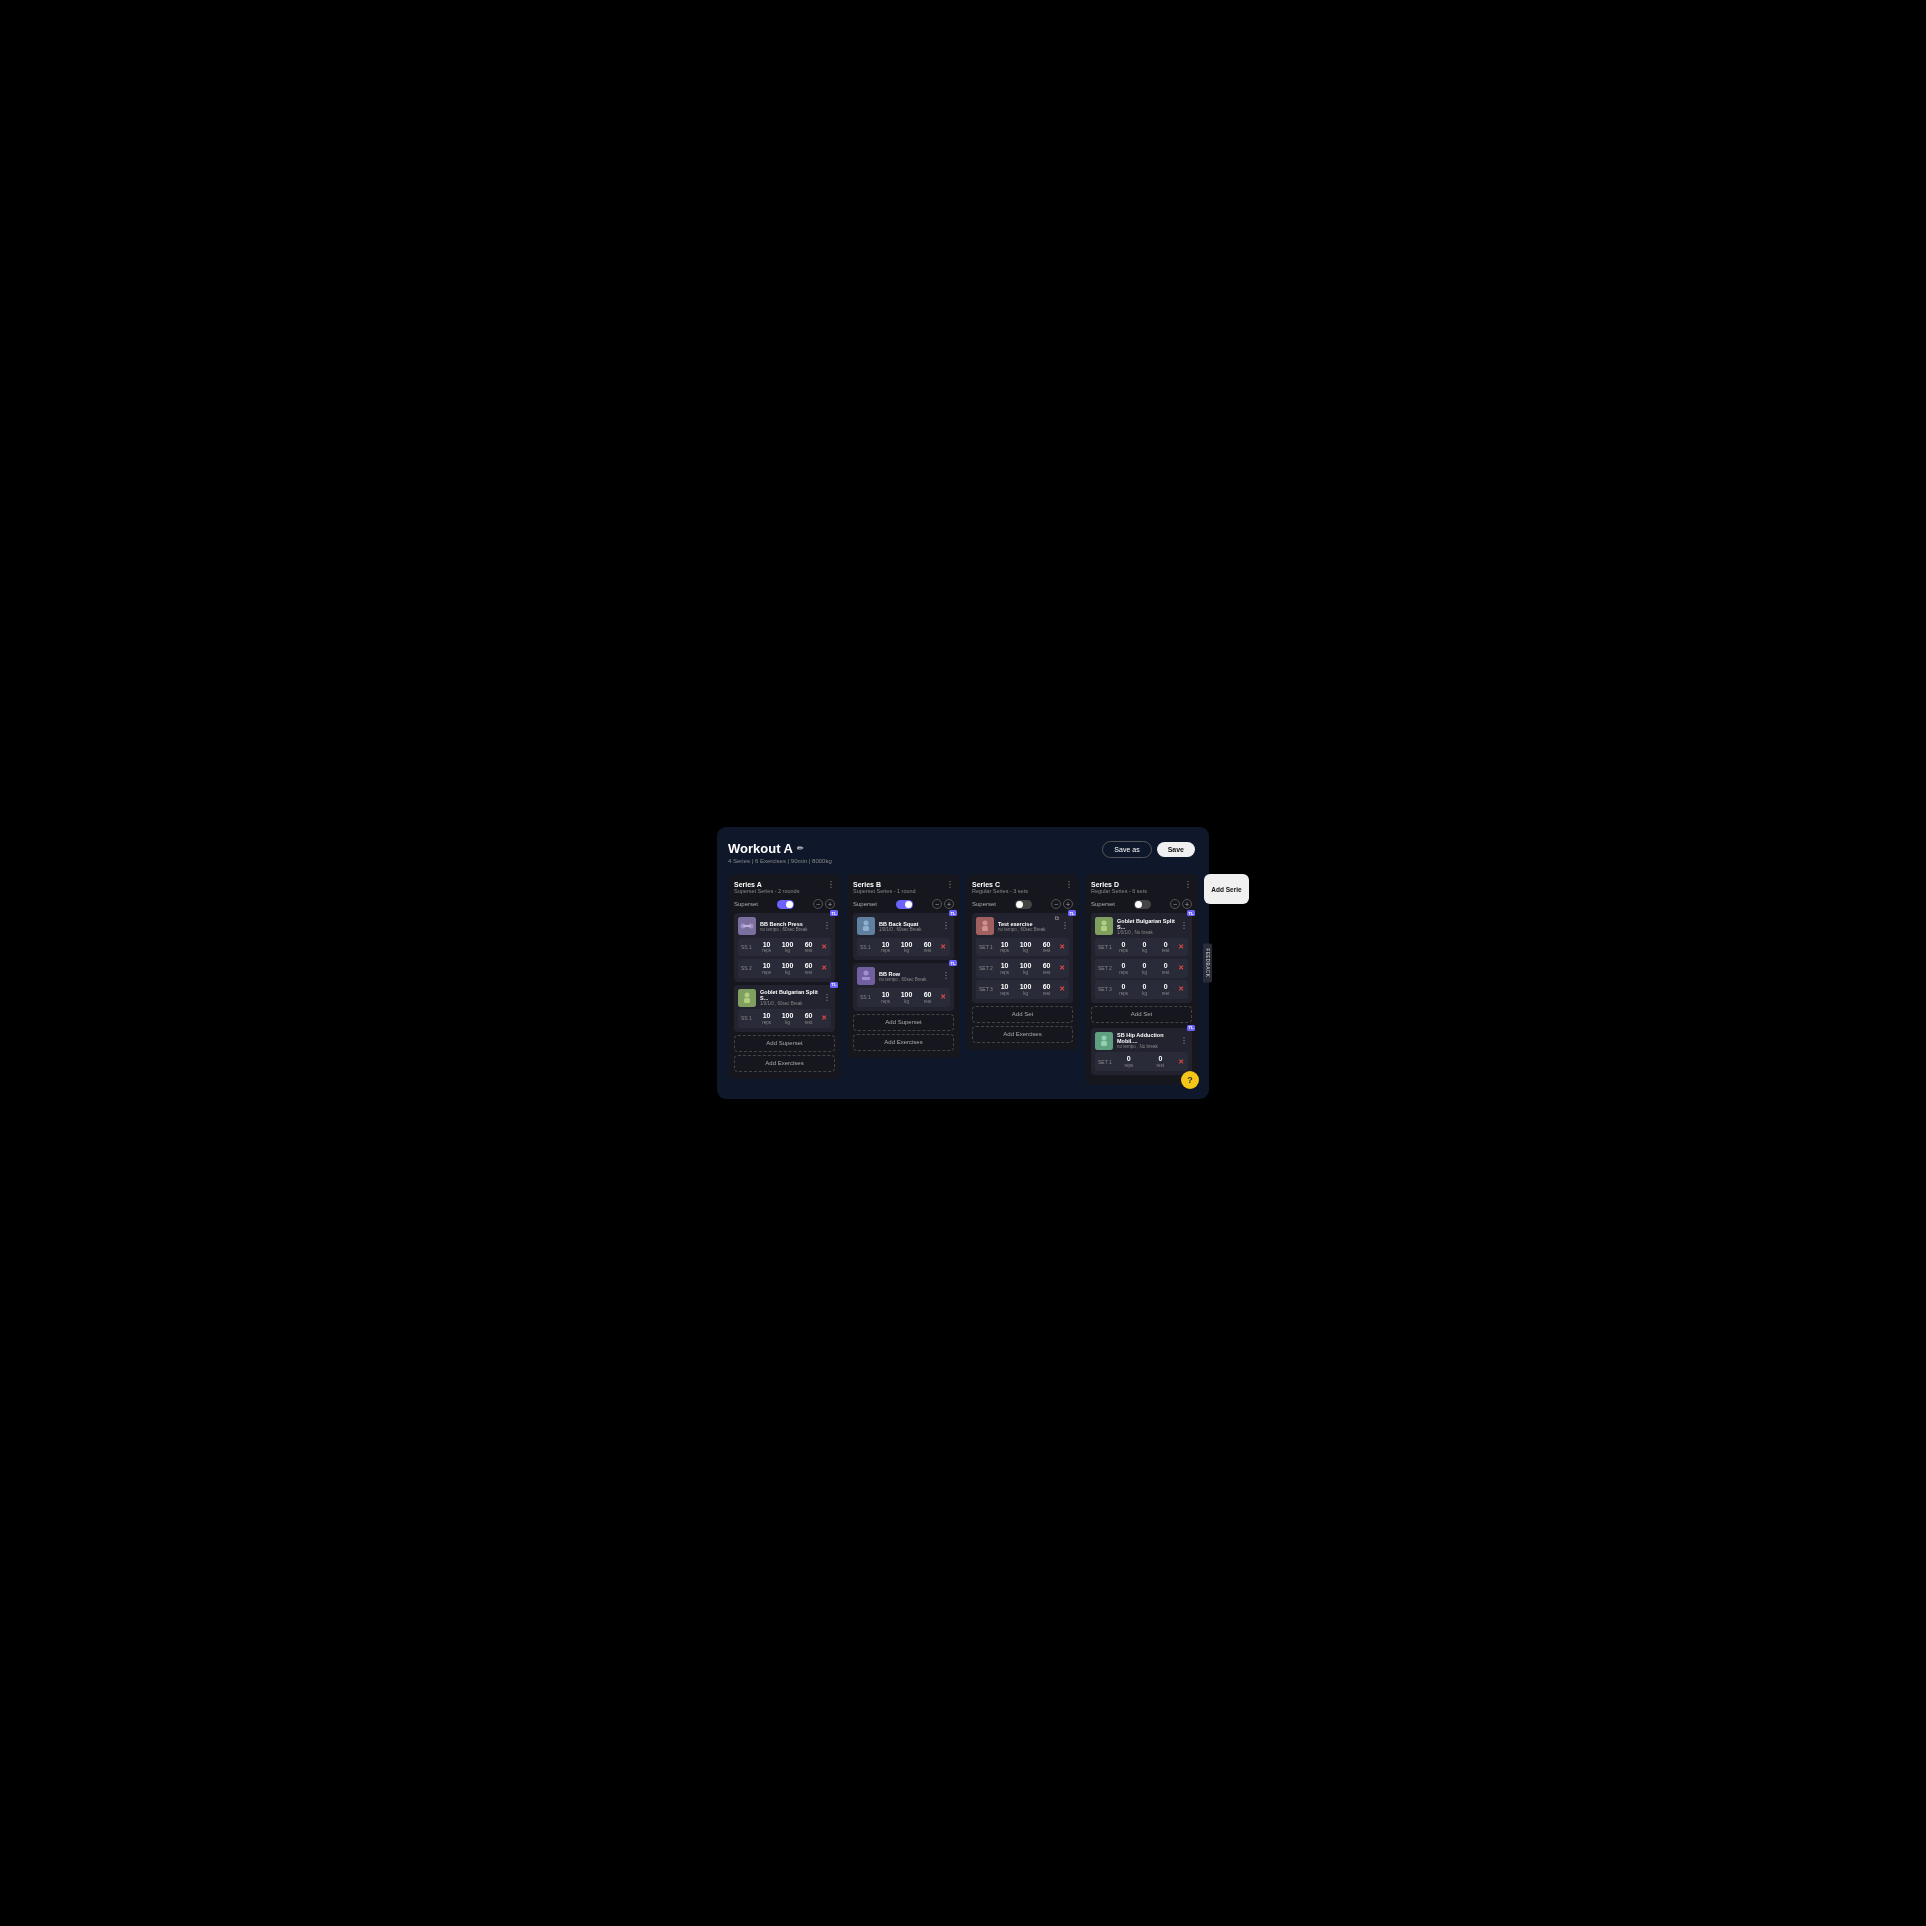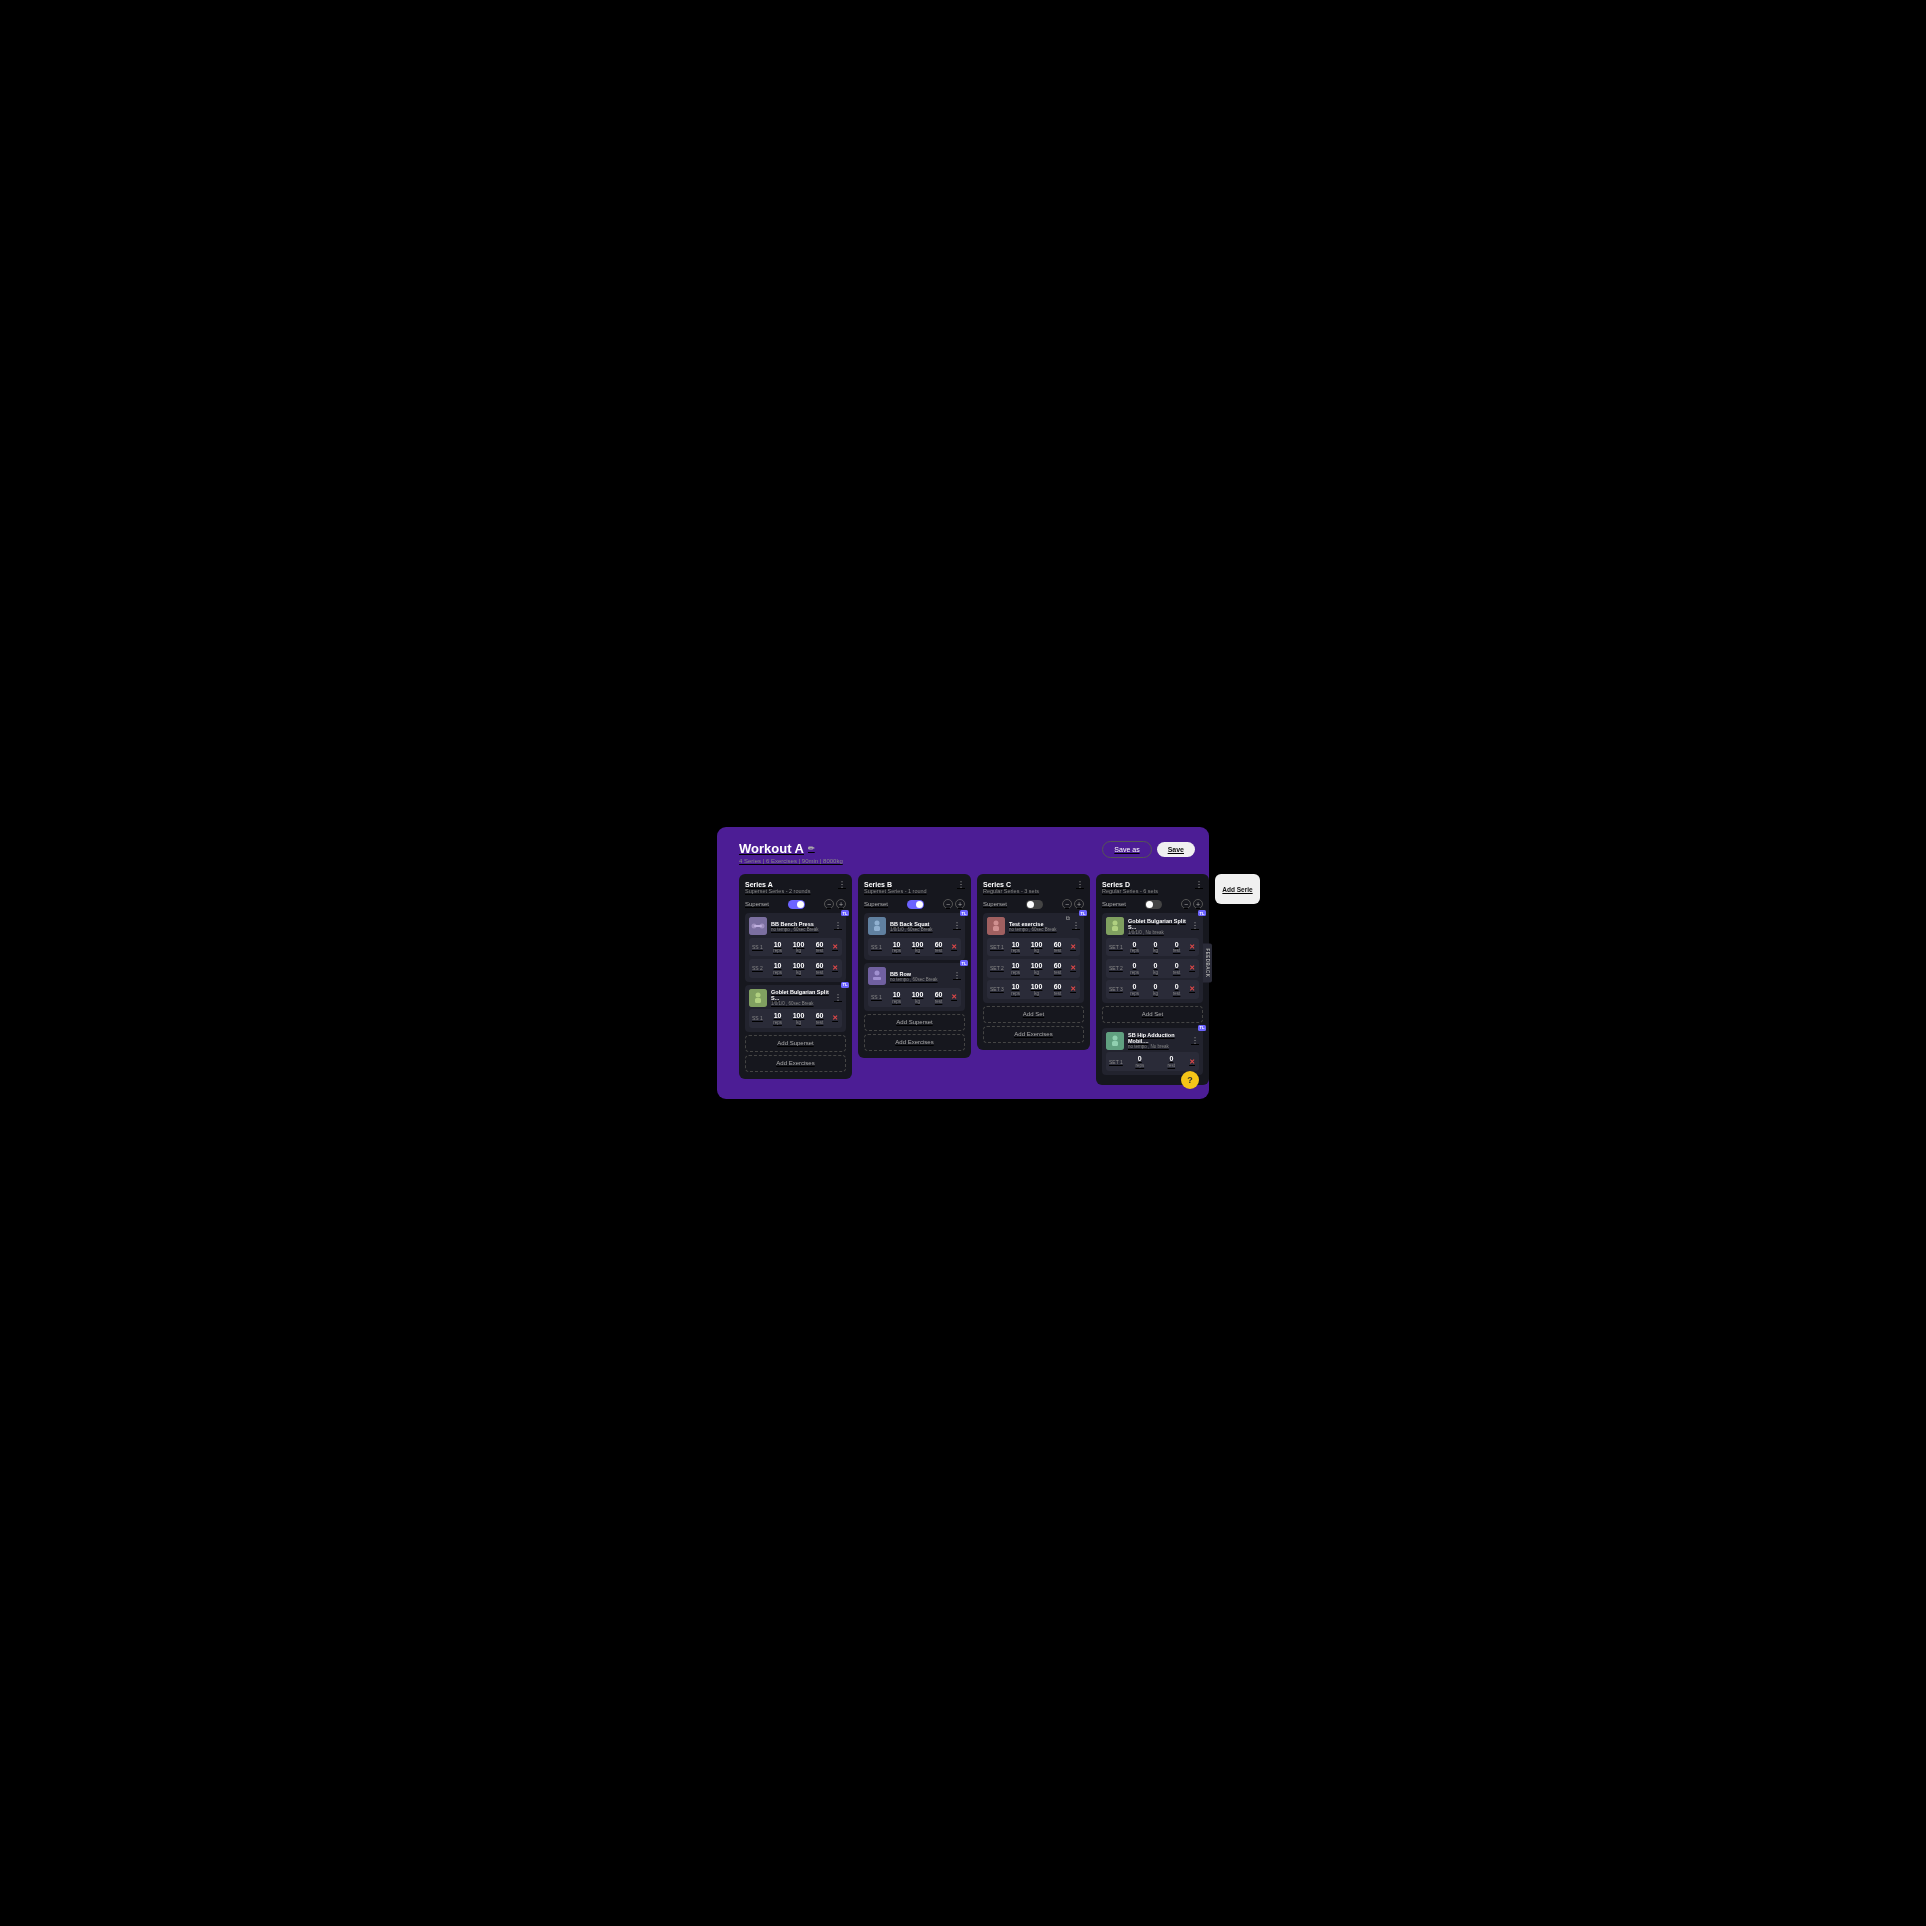--- a/index.html
+++ b/index.html
@@ -5,26 +5,25 @@
     * { box-sizing: border-box; margin: 0; padding: 0; }
     body {
       background: #000;
       display: flex;
       justify-content: center;
       align-items: center;
       min-height: 100vh;
       font-family: -apple-system, BlinkMacSystemFont, 'Segoe UI', sans-serif;
     }
     .app-container {
-      background: #4c1d95;
+      background: #0f172a;
       border-radius: 9px;
       width: 492px;
-      padding: 14px 14px 14px 22px;
+      padding: 14px 14px 14px 11px;
       position: relative;
-      text-decoration: underline;
     }
     .header {
       display: flex;
       justify-content: space-between;
       align-items: flex-start;
       margin-bottom: 10px;
     }
     .header-left {}
     .workout-title {
       display: flex;

